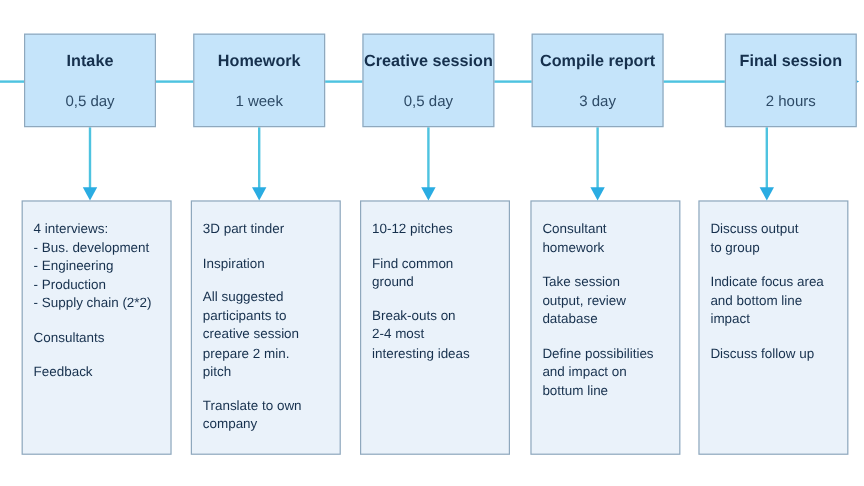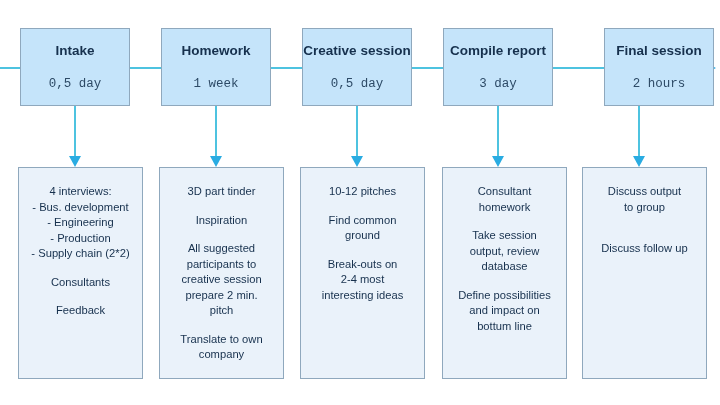--- a/index.html
+++ b/index.html
@@ -59,21 +59,20 @@
     text-align: right;
     white-space: nowrap;
   }
   .phase-sub {
     font-size: 12.5px;
     color: #2d4a66;
     line-height: 17px;
     text-align: right;
     margin-top: 17px;
     white-space: nowrap;
-    font-family: Liberation Mono, monospace;
   }
   
   .drop {
     position: absolute;
     top: 106px;
     width: 2px;
     height: 52px;
     background: #4ec3e0;
     z-index: 2;
   }
@@ -91,21 +90,20 @@
   .detail {
     position: absolute;
     top: 167px;
     width: 125px;
     height: 212px;
     background: #eaf2fa;
     border: 1px solid #8fa8bd;
     box-sizing: border-box;
     padding: 16px 9px 10px 9px;
     z-index: 1;
-    text-align: center;
   }
   .detail-line {
     font-size: 11.2px;
     color: #16304d;
     line-height: 15.5px;
     white-space: pre-wrap;
   }
   .detail-gap {
     height: 13px;
   }
@@ -199,17 +197,20 @@
     <div class="detail-gap"></div>
     <div class="detail-line">Define possibilities
 and impact on
 bottum line</div>
   </div>
 
   <div class="detail" style="left:582px">
     <div class="detail-line">Discuss output
 to group</div>
     <div class="detail-gap"></div>
+    <div class="detail-line">Indicate focus area
+and bottom line
+impact</div>
     <div class="detail-gap"></div>
     <div class="detail-line">Discuss follow up</div>
   </div>
 
 </div>
 
 </body></html>

